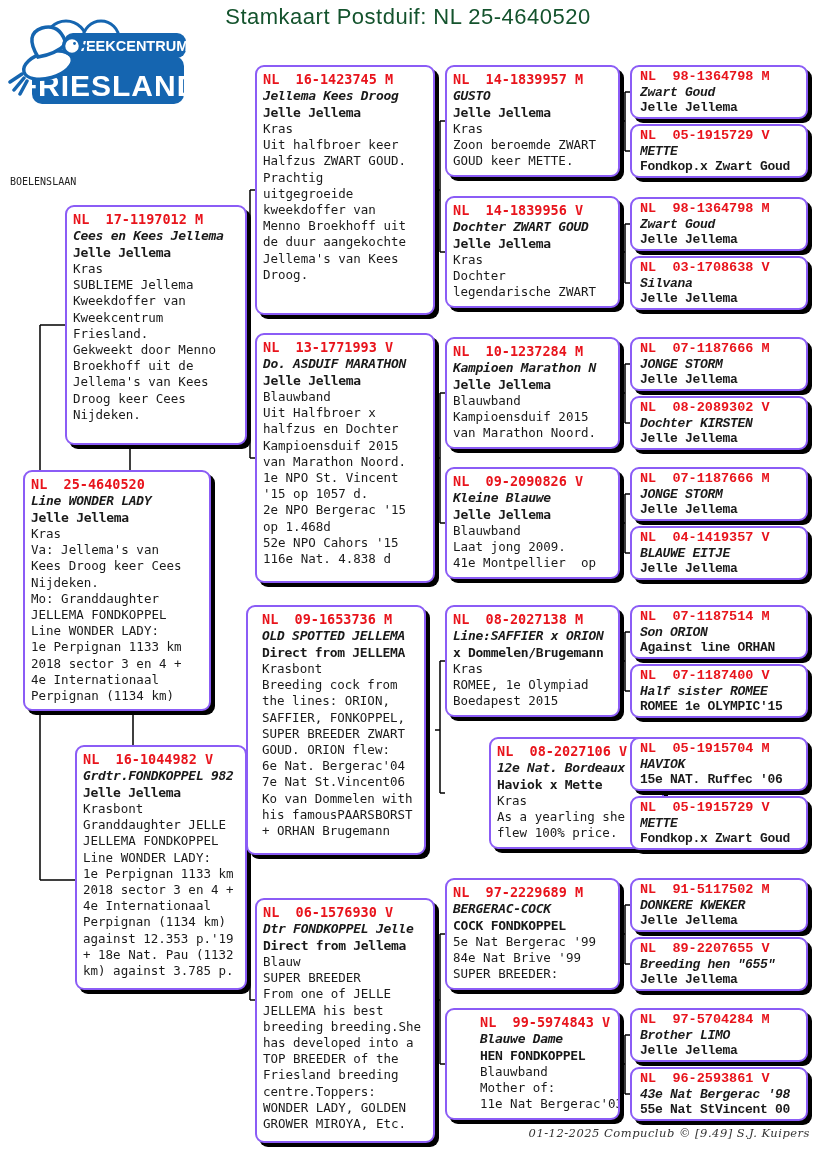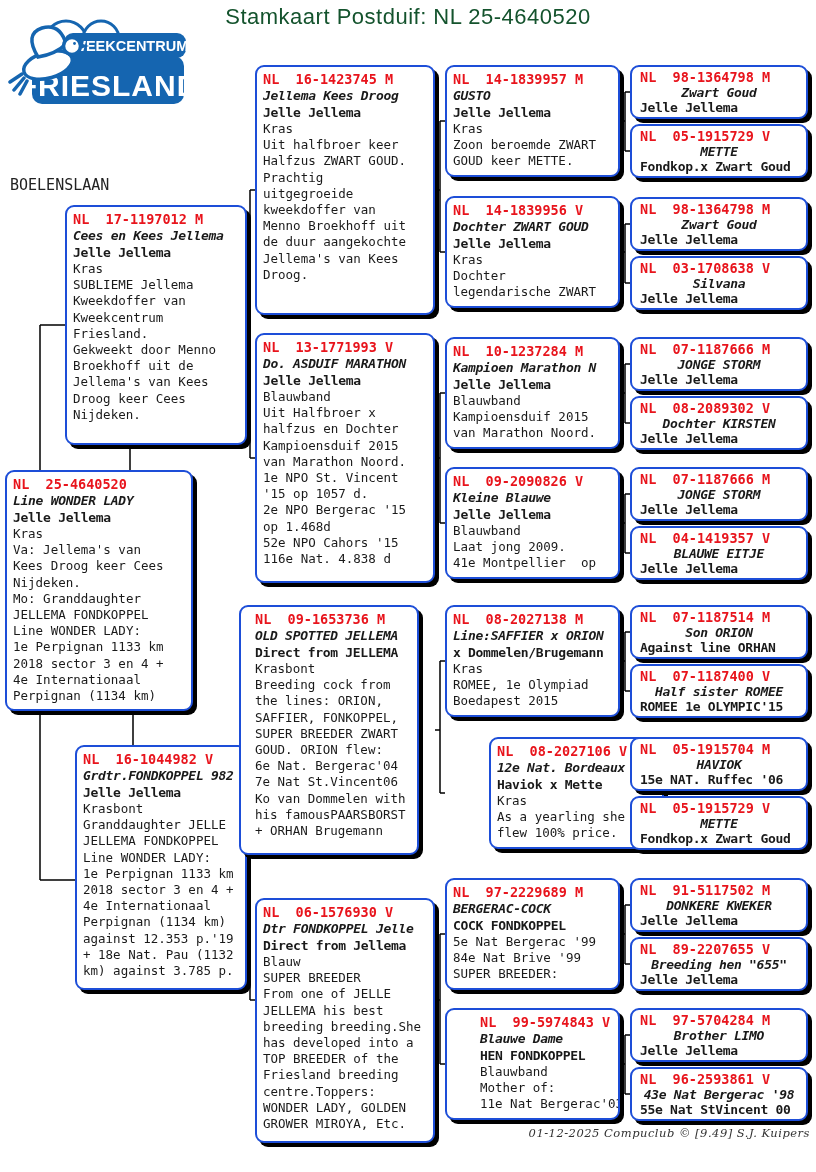--- a/index.html
+++ b/index.html
@@ -1,32 +1,32 @@
 <!DOCTYPE html>
 <html><head>
 <meta charset="utf-8">
 <style>
   html,body{margin:0;padding:0;background:#fff;}
   .page{position:relative;width:816px;height:1172px;background:#fff;overflow:hidden;
         font-family:"DejaVu Sans Mono",monospace;color:#1a1a1a;}
   .title{position:absolute;left:0;right:0;top:4px;text-align:center;
          font-family:"Liberation Sans",sans-serif;font-size:22px;color:#14532d;letter-spacing:.5px;}
   .connectors{position:absolute;left:0;top:0;z-index:0;}
-  .pbox{position:absolute;z-index:1;background:#fff;border:2px solid #1d4ed8;border-radius:9px;
+  .pbox{position:absolute;z-index:1;background:#fff;border:2px solid #8b5cf6;border-radius:9px;
         box-shadow:4px 4px 0 #000;padding:4px 6px 4px 6px;box-sizing:border-box;overflow:hidden;}
   .pbox .ring{color:var(--ring-red,#e8141c);font-weight:bold;font-size:13.5px;line-height:17px;white-space:pre;}
   .pbox .name{font-style:italic;font-weight:bold;font-size:13px;line-height:16px;letter-spacing:-.3px;white-space:pre;}
   .pbox .owner{font-weight:bold;font-size:13px;line-height:17px;letter-spacing:-.3px;white-space:pre;}
   .pbox .bline{font-size:12.5px;line-height:16.2px;white-space:pre;}
-  .pbox.small{padding:2px 8px 1px 8px;}
+  .pbox.small{padding:2px 8px 1px 8px;font-family:Liberation Mono, monospace;}
   .pbox.small .ring{font-size:13.5px;line-height:16px;}
-  .pbox.small .name{line-height:15px;text-align:center;}
+  .pbox.small .name{line-height:15px;}
   .pbox.small .owner{line-height:16px;}
   .logo{position:absolute;left:8px;top:12px;width:178px;height:96px;}
-  .location{position:absolute;left:10px;top:176px;font-size:15px;color:#222;}
+  .location{position:absolute;left:10px;top:176px;font-size:10px;color:#222;}
   .breeder{position:absolute;left:8px;top:1014px;}
   .breeder .bname{font-size:22px;line-height:26px;letter-spacing:1px;color:#111;}
   .breeder .baddr{font-size:12.5px;line-height:17px;color:#222;}
   .footer{position:absolute;right:6px;top:1126px;font-family:"DejaVu Serif",serif;
           font-style:italic;font-size:11.5px;color:#333;letter-spacing:.5px;}
 </style>
 </head>
 <body style="--ring-red: #e8141c;">
 
 <div class="page">
@@ -67,21 +67,21 @@
       M620 252 H625 M625 224 V283 M625 224 H630 M625 283 H630
       M620 393 H625 M625 364 V423 M625 364 H630 M625 423 H630
       M620 523 H625 M625 494 V553 M625 494 H630 M625 553 H630
       M620 661 H625 M625 632 V691 M625 632 H630 M625 691 H630
       M620 793 H625 M625 764 V823 M625 764 H630 M625 823 H630
       M620 934 H625 M625 905 V964 M625 905 H630 M625 964 H630
       M620 1064 H625 M625 1035 V1094 M625 1035 H630 M625 1094 H630"></path>
   </svg>
 
   <div id="boxes-root">
-      <div class="pbox" style="left: 5px; top: 470px; width: 188px; height: 241px;">
+      <div class="pbox" style="left: 23px; top: 470px; width: 188px; height: 241px;">
         <div class="ring">NL  25-4640520</div>
         <div class="name">Line WONDER LADY</div>
         <div class="owner">Jelle Jellema</div>
         <div class="bline">Kras</div>
         <div class="bline">Va: Jellema's van</div>
         <div class="bline">Kees Droog keer Cees</div>
         <div class="bline">Nijdeken.</div>
         <div class="bline">Mo: Granddaughter</div>
         <div class="bline">JELLEMA FONDKOPPEL</div>
         <div class="bline">Line WONDER LADY:</div>
@@ -145,21 +145,21 @@
         <div class="bline">halfzus en Dochter</div>
         <div class="bline">Kampioensduif 2015</div>
         <div class="bline">van Marathon Noord.</div>
         <div class="bline">1e NPO St. Vincent</div>
         <div class="bline">'15 op 1057 d.</div>
         <div class="bline">2e NPO Bergerac '15</div>
         <div class="bline">op 1.468d</div>
         <div class="bline">52e NPO Cahors '15</div>
         <div class="bline">116e Nat. 4.838 d</div>
       </div>
-      <div class="pbox" style="left: 239px; top: 605px; width: 180px; height: 250px; padding-left: 14px;">
+      <div class="pbox" style="left: 246px; top: 605px; width: 180px; height: 250px; padding-left: 14px;">
         <div class="ring">NL  09-1653736 M</div>
         <div class="name">OLD SPOTTED JELLEMA</div>
         <div class="owner">Direct from JELLEMA</div>
         <div class="bline">Krasbont</div>
         <div class="bline">Breeding cock from</div>
         <div class="bline">the lines: ORION,</div>
         <div class="bline">SAFFIER, FONKOPPEL,</div>
         <div class="bline">SUPER BREEDER ZWART</div>
         <div class="bline">GOUD. ORION flew:</div>
         <div class="bline">6e Nat. Bergerac'04</div>

